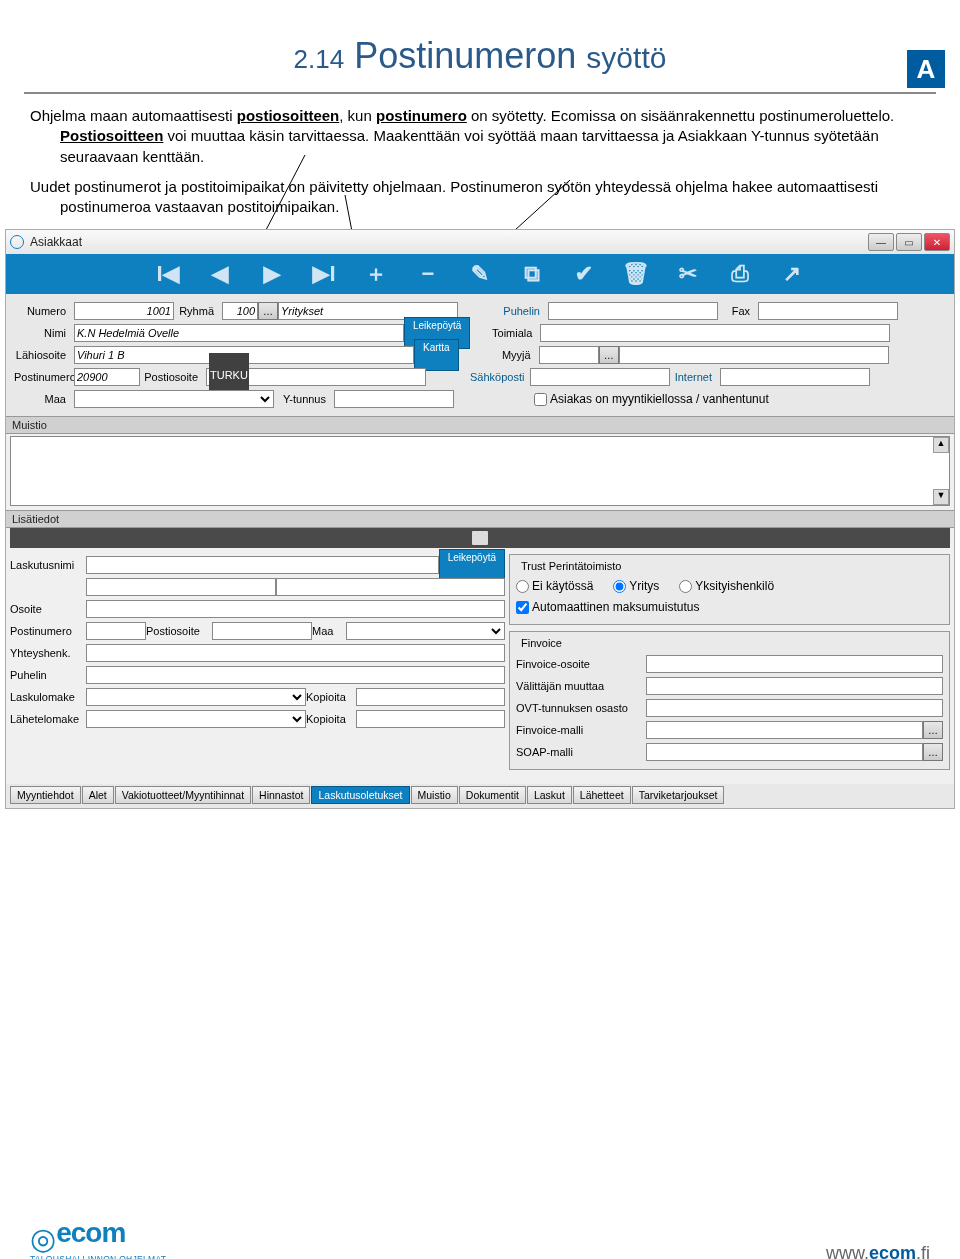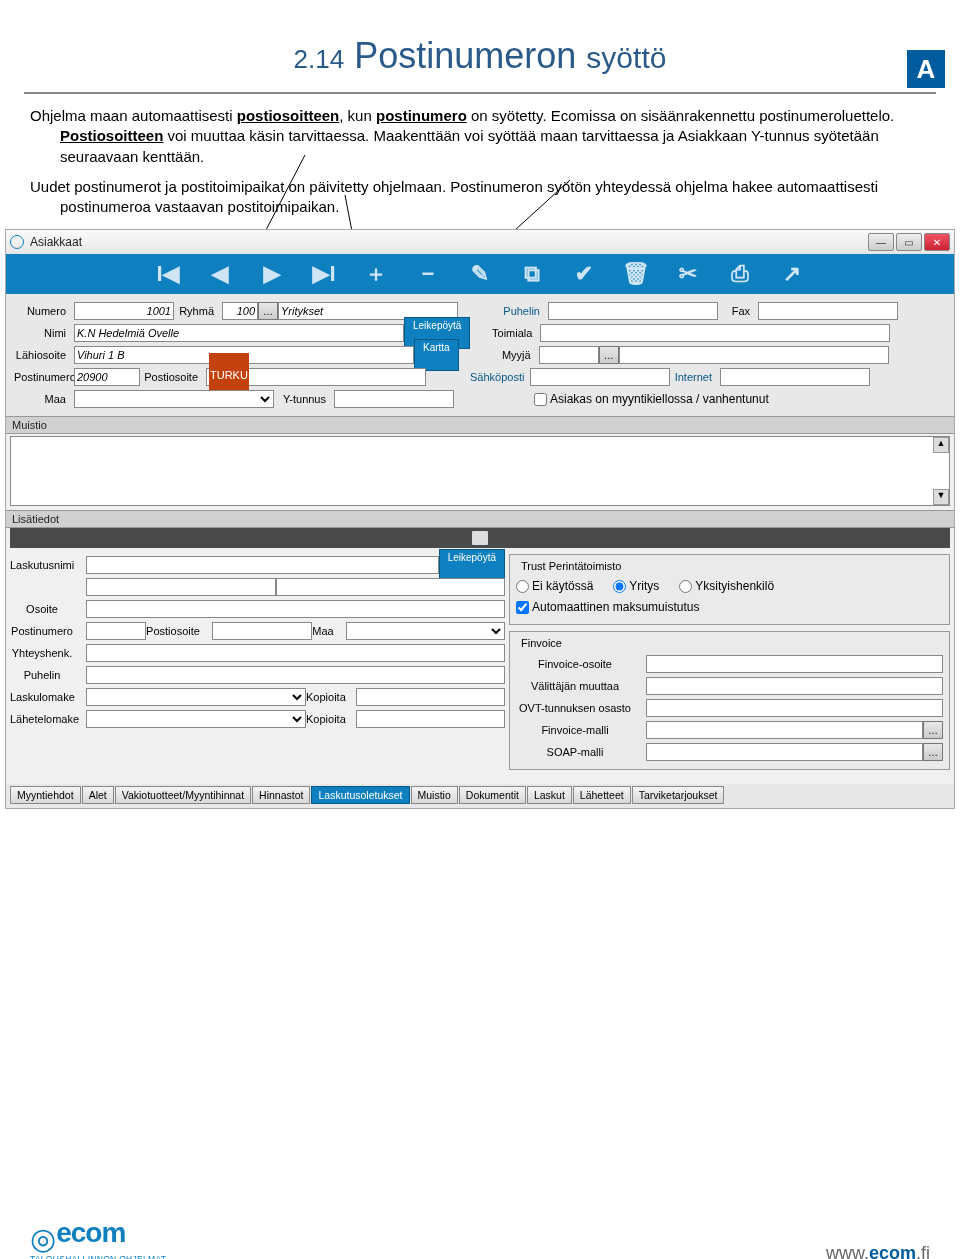--- a/index.html
+++ b/index.html
@@ -32,35 +32,35 @@
   .muistio-box { background: #fff; border: 1px solid #888; height: 70px; margin: 2px 4px 4px; position: relative; }
   .scroll-up, .scroll-down { position: absolute; right: 0; width: 16px; height: 16px; background: #ddd; border: 1px solid #999; font-size: 9px; text-align: center; }
   .scroll-up { top: 0; } .scroll-down { bottom: 0; }
   .lisatiedot-strip { background: #4a4a4a; height: 20px; display: flex; align-items: center; justify-content: center; margin: 0 4px 6px; }
   .lisatiedot-strip .pg { width: 16px; height: 14px; background: #ddd; border-radius: 1px; }
   .two-col { display: flex; gap: 4px; padding: 0 4px 8px; }
   .col { flex: 1; }
   .fieldset { border: 1px solid #999; padding: 4px 6px 6px; margin-bottom: 6px; background: #eaeaea; position: relative; }
   .fieldset .legend { font-size: 11px; color: #000; margin: -10px 0 4px 2px; background: #eaeaea; display: inline-block; padding: 0 3px; }
   .fs-row { display: flex; align-items: center; height: 22px; }
-  .fs-lbl { font-size: 11px; text-align: center; padding-right: 12px; }
+  .fs-lbl { font-size: 11px; text-align: left; padding-right: 12px; }
   .radio-row { display: flex; align-items: center; gap: 20px; height: 20px; }
   input[type=radio], input[type=checkbox] { margin-right: 3px; vertical-align: middle; }
   .bottom-tabs { display: flex; gap: 1px; padding: 2px 4px 4px; background: #e8e8e8; }
   .btab { background: linear-gradient(#f4f4f4,#d8d8d8); border: 1px solid #888; font-size: 10.5px; padding: 2px 6px; cursor: pointer; }
   .btab.active { background: #0e7fbf; color: #fff; border-color: #05598a; }
   .footer { position: absolute; bottom: 30px; left: 30px; right: 30px; display: flex; align-items: flex-end; justify-content: space-between; }
   .logo { color: #0e7fbf; }
   .logo .brand { font-size: 28px; font-weight: bold; letter-spacing: -1px; }
   .logo .sub { font-size: 8.5px; color: #0e7fbf; letter-spacing: 0.3px; }
   .logo .mark { display: inline-block; font-size: 30px; line-height: 1; vertical-align: middle; }
   .url { color: #666; font-size: 18px; }
   .url b { color: #005a9e; font-weight: bold; }
   svg.arrows { position: absolute; top: 0; left: 0; pointer-events: none; }
-  .hilite { background: #c2410c; color: #fff; padding: 16px 1px; }
+  .hilite { background: #404040; color: #fff; padding: 16px 1px; }
 </style>
 </head>
 <body>
 
 <div class="page">
   <div class="badge-a">A</div>
 
   <h1 class="title">
     <span class="num">2.14</span> <span>Postinumeron</span> <span style="font-size:30px">syöttö</span>
   </h1>

